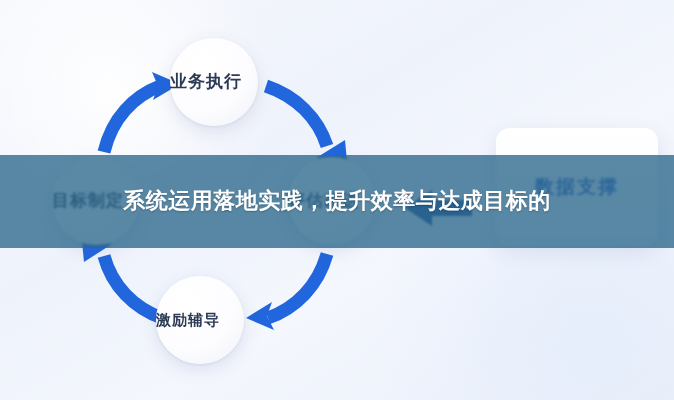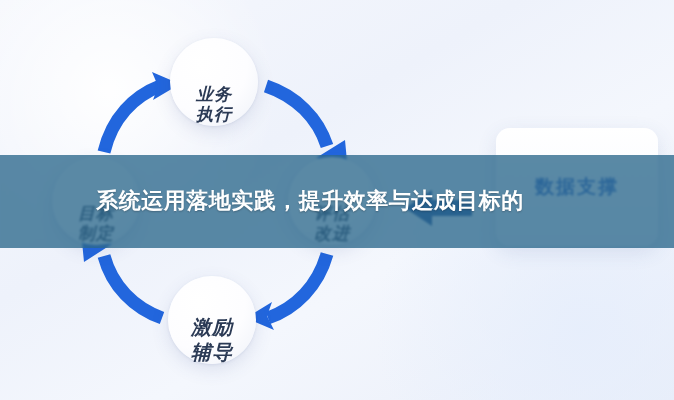--- a/index.html
+++ b/index.html
@@ -17,28 +17,27 @@
   .glow.g1{width:340px;height:340px;left:-60px;top:-80px;
     background:radial-gradient(circle,rgba(255,255,255,.95) 0%,rgba(255,255,255,0) 70%);}
   .glow.g2{width:420px;height:420px;right:-120px;bottom:-140px;
     background:radial-gradient(circle,rgba(230,238,252,.9) 0%,rgba(230,238,252,0) 70%);}
 
   
   .node{
     position:absolute;border-radius:50%;
     background:radial-gradient(circle at 35% 30%,#ffffff 0%,#fdfdff 55%,#eef1f8 100%);
     box-shadow:0 6px 18px rgba(60,80,140,.13), 0 1px 3px rgba(60,80,140,.10);
-    display:flex;flex-direction:column;align-items:center;justify-content:flex-end;
+    display:flex;flex-direction:row;align-items:center;justify-content:flex-start;
     color:#2b3a55;font-weight:700;letter-spacing:1px;line-height:1.22;
     text-align:center;
-    font-style:italic;
   }
   .node span{display:block;}
   .node-top{width:88px;height:88px;left:170px;top:38px;font-size:17px;}
-  .node-bottom{width:88px;height:88px;left:168px;top:276px;font-size:20px;}
+  .node-bottom{width:88px;height:88px;left:156px;top:276px;font-size:15px;}
   .node-left{width:88px;height:88px;left:52px;top:157px;font-size:17px;}
   .node-right{width:88px;height:88px;left:288px;top:157px;font-size:17px;}
 
   
   #arrows{position:absolute;left:0;top:0;width:674px;height:400px;}
 
   
   .info-card{
     position:absolute;left:496px;top:128px;width:162px;height:118px;
     border-radius:14px;
@@ -48,21 +47,21 @@
   }
   .info-card .label{
     font-size:19px;font-weight:700;color:#2f63c8;letter-spacing:2px;
   }
 
   
   .band{
     position:absolute;left:0;top:155px;width:674px;height:93px;
     background:rgba(44,104,140,.78);
     backdrop-filter:blur(1px);
-    display:flex;align-items:center;
+    display:flex;align-items:center;justify-content:center;
   }
   .band-title{
     width:620px;text-align:center;color:#ffffff;
     font-size:22px;font-weight:700;line-height:1.38;letter-spacing:.5px;
     text-shadow:0 1px 2px rgba(0,0,0,.25);
   }
   .band-title .l2{display:block;}
 </style>
 </head>
 <body>

